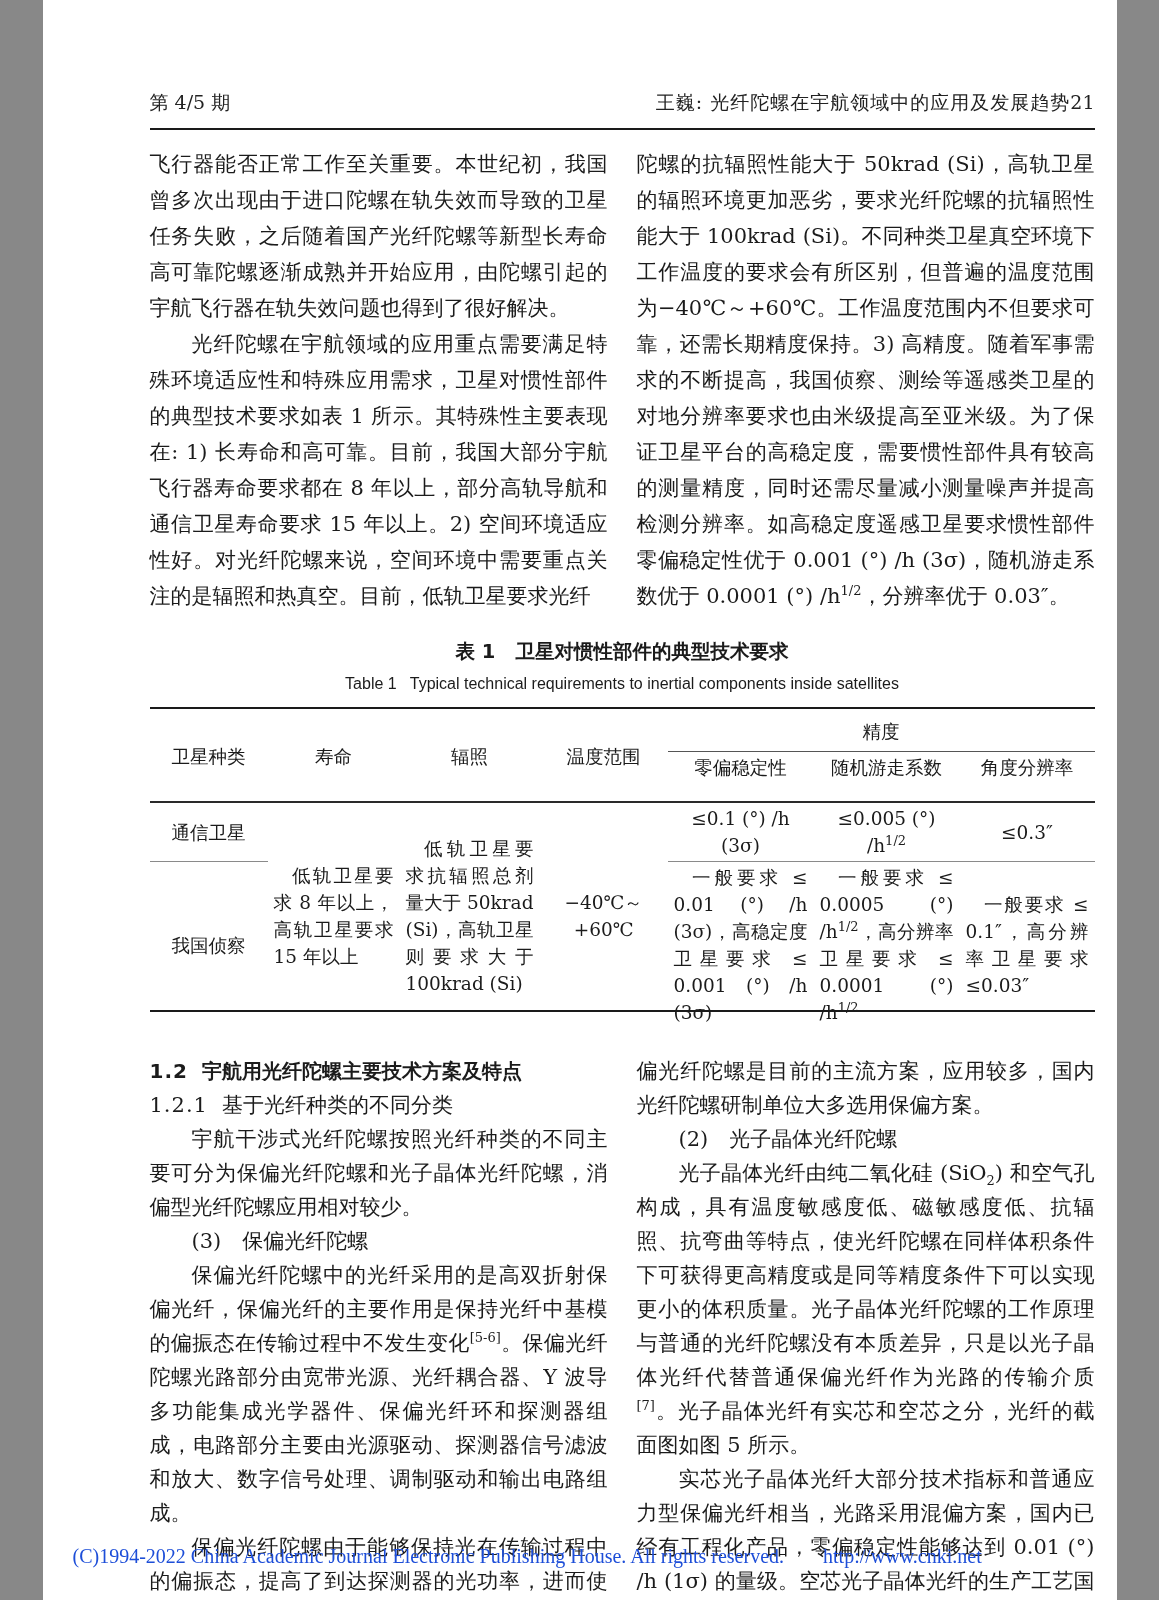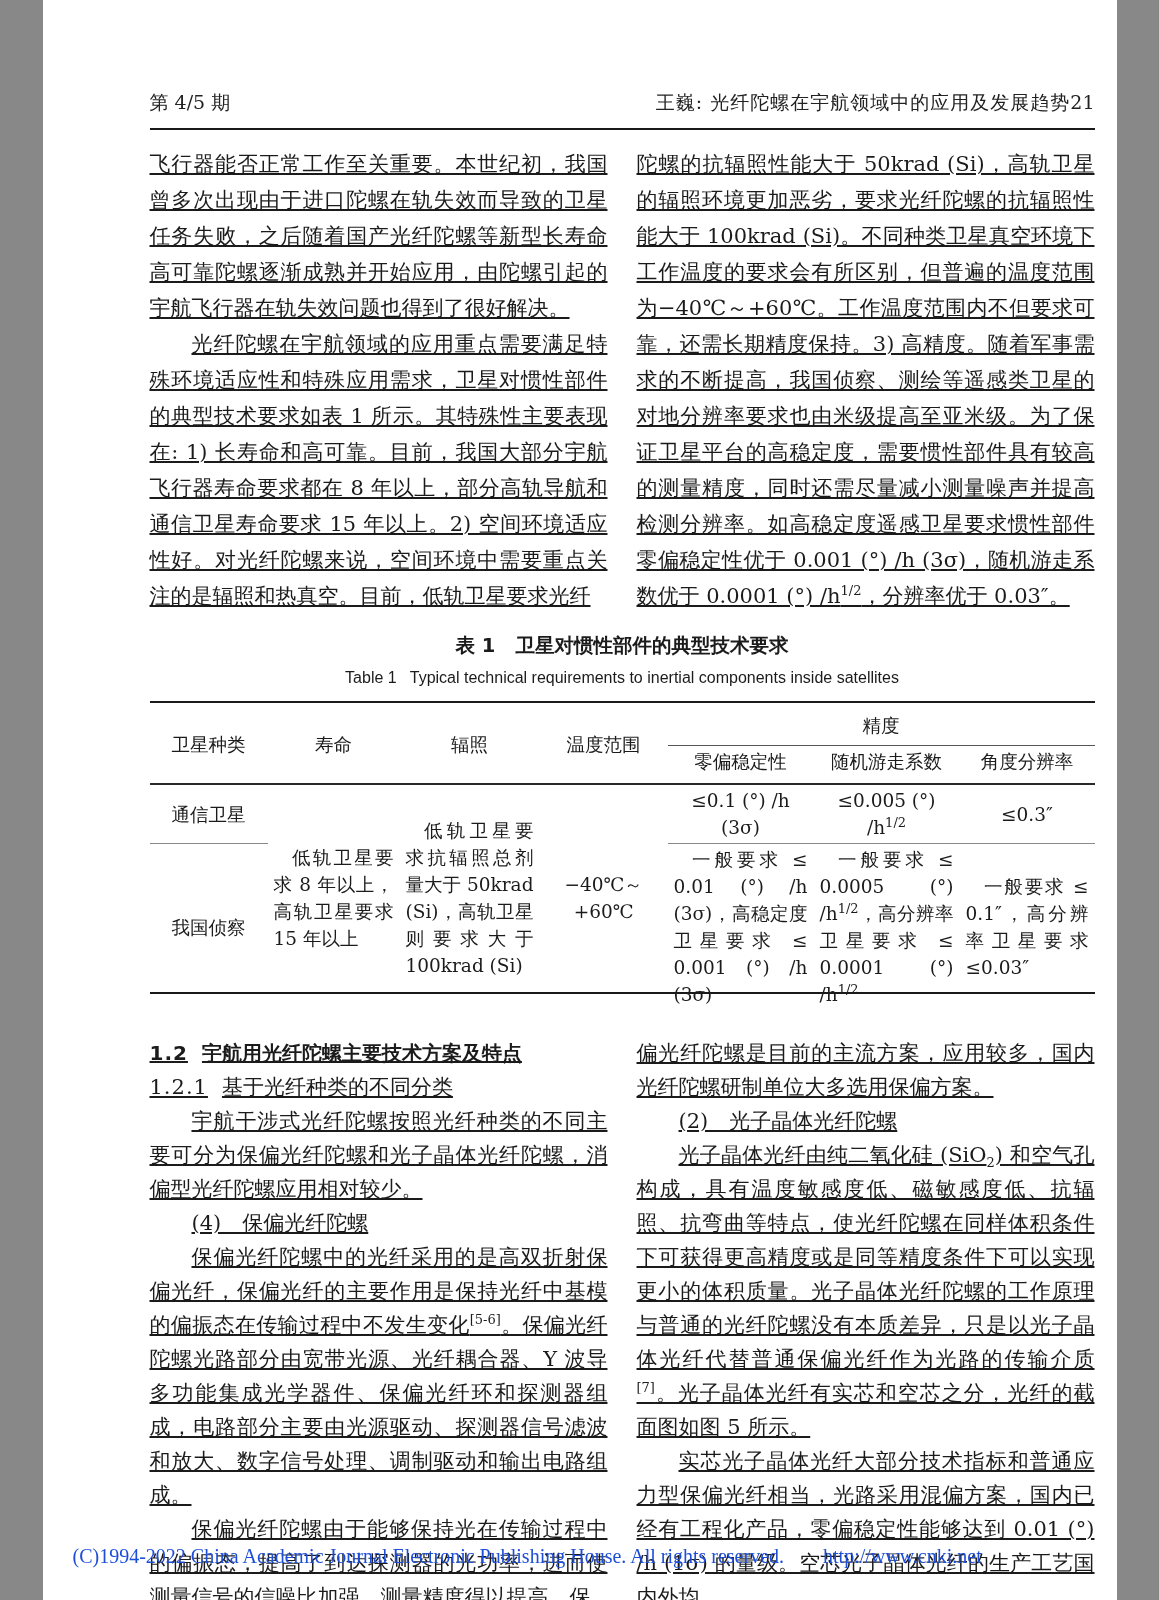--- a/index.html
+++ b/index.html
@@ -14,57 +14,57 @@
   }
   .content{position:absolute;left:107px;width:945px;top:0;}
   
   .pg-header{
     display:flex;justify-content:space-between;align-items:baseline;
     padding-top:90px;font-size:19px;color:#222;
   }
   .pg-header .run-title{flex:1;text-align:right;letter-spacing:1px;}
   .header-rule{border-bottom:2.5px solid #1a1a1a;margin-top:12px;}
   
-  .band{display:flex;justify-content:space-between;text-decoration:underline;}
+  .band{display:flex;justify-content:space-between;}
   .band .col{width:458px;font-size:21px;text-align:justify;}
   .band.top{margin-top:16px;}
   .band.top .col{line-height:36px;}
   .band.bottom{margin-top:26px;}
   .band.bottom .col{line-height:34px;}
   .band p{margin:0;}
   .indent{text-indent:2em;}
   .noindent{text-indent:0;}
   sup{font-size:13px;line-height:0;}
   sub{font-size:13px;line-height:0;}
   
   .h-line{margin:0;text-align:left;}
   .h-bold{font-weight:bold;font-family:"DejaVu Sans","Liberation Sans",sans-serif;font-size:20px;}
   .h-num{margin-right:14px;letter-spacing:1px;}
   .h-plain{font-size:21px;}
   .h-plain .h-num{font-weight:normal;}
   
-  .table-block{margin-top:18px;}
+  .table-block{margin-top:24px;}
   .tbl-title-zh{
     text-align:center;font-family:"DejaVu Sans","Liberation Sans",sans-serif;
     font-weight:bold;font-size:19.5px;margin-bottom:10px;white-space:pre-wrap;
   }
   .tbl-title-en{
     text-align:center;font-family:"Liberation Sans","DejaVu Sans",sans-serif;
     font-size:16px;margin-bottom:14px;white-space:pre-wrap;
   }
   .tbl-wrap{position:relative;}
   table.t1{
     width:100%;border-collapse:collapse;table-layout:fixed;
     font-size:18.5px;line-height:27px;
     border-top:2.5px solid #1a1a1a;
   }
   table.t1 th,table.t1 td{font-weight:normal;padding:2px 6px;vertical-align:middle;}
   thead th{text-align:center;}
   thead .row1 th{padding-top:9px;padding-bottom:6px;}
-  thead .row2 th{padding-bottom:8px;}
+  thead .row2 th{padding-bottom:20px;}
   th.span-precision{border-bottom:1.5px solid #555;}
   thead th.hb{border-bottom:2px solid #2a2a2a;}
   td.divider{border-bottom:1.5px solid #8a8a8a;}
   td.c{text-align:center;}
   td.jblock{text-align:justify;text-indent:1em;}
   tr.row-comm td{height:36px;}
   .bottom-rule{
     position:absolute;left:0;right:0;bottom:16px;
     border-bottom:2.5px solid #1a1a1a;
   }
@@ -147,21 +147,21 @@
         </table>
         <div class="bottom-rule"></div>
       </div>
     </div>
 
     <div class="band bottom">
       <div class="col">
         <p class="h-line h-bold"><span class="h-num">1.2</span><span>宇航用光纤陀螺主要技术方案及特点</span></p>
         <p class="h-line h-plain"><span class="h-num">1.2.1</span><span>基于光纤种类的不同分类</span></p>
         <p class="indent">宇航干涉式光纤陀螺按照光纤种类的不同主要可分为保偏光纤陀螺和光子晶体光纤陀螺，消偏型光纤陀螺应用相对较少。</p>
-        <p class="indent">(4)　保偏光纤陀螺</p>
+        <p class="indent">(3)　保偏光纤陀螺</p>
         <p class="indent"><span>保偏光纤陀螺中的光纤采用的是高双折射保偏光纤，保偏光纤的主要作用是保持光纤中基模的偏振态在传输过程中不发生变化</span><sup>[5-6]</sup><span>。保偏光纤陀螺光路部分由宽带光源、光纤耦合器、Y 波导多功能集成光学器件、保偏光纤环和探测器组成，电路部分主要由光源驱动、探测器信号滤波和放大、数字信号处理、调制驱动和输出电路组成。</span></p>
         <p class="indent">保偏光纤陀螺由于能够保持光在传输过程中的偏振态，提高了到达探测器的光功率，进而使测量信号的信噪比加强，测量精度得以提高。保</p>
       </div>
       <div class="col">
         <p class="noindent">偏光纤陀螺是目前的主流方案，应用较多，国内光纤陀螺研制单位大多选用保偏方案。</p>
         <p class="indent">(2)　光子晶体光纤陀螺</p>
         <p class="indent"><span>光子晶体光纤由纯二氧化硅 (SiO</span><sub>2</sub><span>) 和空气孔构成，具有温度敏感度低、磁敏感度低、抗辐照、抗弯曲等特点，使光纤陀螺在同样体积条件下可获得更高精度或是同等精度条件下可以实现更小的体积质量。光子晶体光纤陀螺的工作原理与普通的光纤陀螺没有本质差异，只是以光子晶体光纤代替普通保偏光纤作为光路的传输介质</span><sup>[7]</sup><span>。光子晶体光纤有实芯和空芯之分，光纤的截面图如图 5 所示。</span></p>
         <p class="indent">实芯光子晶体光纤大部分技术指标和普通应力型保偏光纤相当，光路采用混偏方案，国内已经有工程化产品，零偏稳定性能够达到 0.01 (°) /h (1σ) 的量级。空芯光子晶体光纤的生产工艺国内外均</p>
       </div>
     </div>

